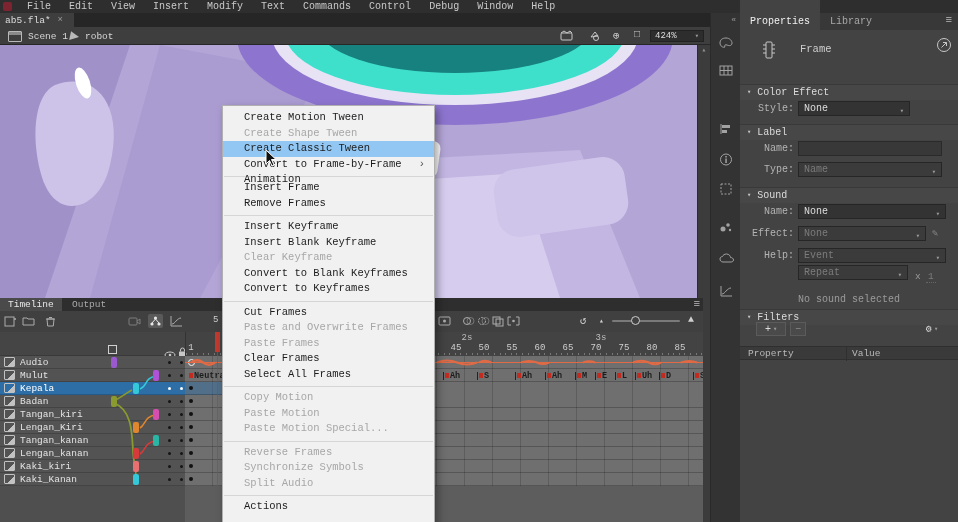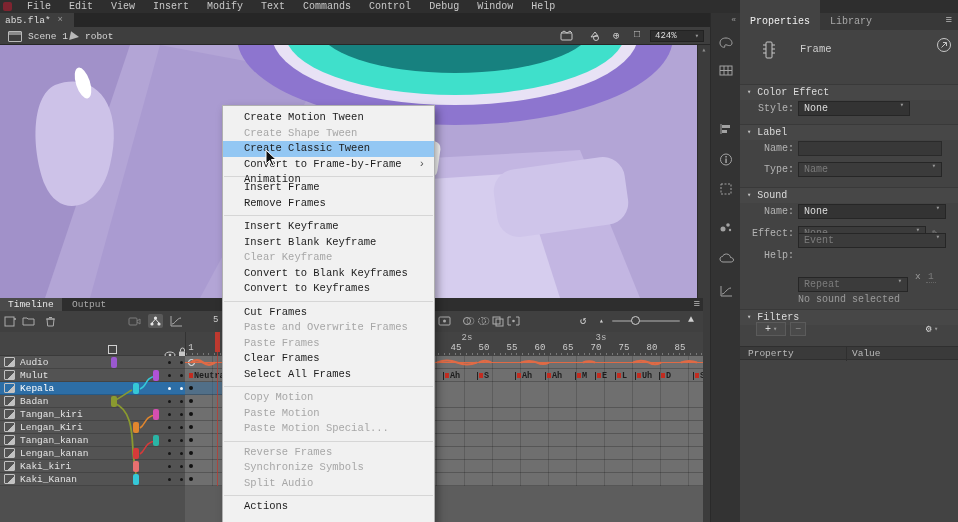--- a/index.html
+++ b/index.html
@@ -41,21 +41,21 @@
   #props{left:740px;top:13px;width:218px;height:509px;background:#434343;}
   #ptabs{position:absolute;left:0;top:0;width:218px;height:17px;background:#383838;display:flex;align-items:center;}
   .ptab{font-size:10px;padding:16px 10px;line-height:17px;color:#a8a8a8;}
   .ptab.active{background:#434343;color:#f0f0f0;}
   #ptabs .burger{position:absolute;right:6px;top:1px;font-size:11px;color:#bbb;}
   .sect-h{position:absolute;left:0;width:218px;height:15px;background:#474747;border-top:1px solid #393939;
           font-size:10px;color:#dcdcdc;line-height:15px;}
   .sect-h .tri{display:inline-block;margin:0 6px 0 7px;font-size:7px;color:#c3c3c3;vertical-align:1px;}
   .flabel{position:absolute;width:54px;text-align:right;font-size:10px;color:#b4b4b4;line-height:15px;}
   .ctrl{position:absolute;height:15px;background:#333;border:1px solid #262626;box-sizing:border-box;
-        font-size:10px;color:#ddd;line-height:13px;padding:0 5px;display:flex;justify-content:space-between;align-items:flex-start;}
+        font-size:10px;color:#ddd;line-height:13px;padding:0 5px;display:flex;justify-content:space-between;align-items:flex-end;}
   .ctrl.dis{color:#7c7c7c;background:#3b3b3b;}
   .ctrl .chev{font-size:7px;}
   .inp{position:absolute;height:15px;background:#383838;border:1px solid #2a2a2a;box-sizing:border-box;}
   .pstatus{position:absolute;width:218px;text-align:center;font-size:10px;color:#9b9b9b;}
   .fbtn{position:absolute;height:14px;background:#4a4a4a;border:1px solid #5b5b5b;box-sizing:border-box;
         display:flex;align-items:center;justify-content:center;gap:2px;font-size:10px;color:#ddd;}
   .thead{position:absolute;left:0;width:218px;height:14px;background:#3a3a3a;border-top:1px solid #2f2f2f;border-bottom:1px solid #2f2f2f;
          font-size:9.5px;color:#b9b9b9;line-height:14px;box-sizing:border-box;}
   .thead .div{position:absolute;left:106px;top:0;width:1px;height:14px;background:#2f2f2f;}
   
@@ -293,25 +293,25 @@
       <span>None</span>
       <span class="chev">▾</span>
     </div>
     <span class="flabel" style="left:0;top:213px;">Effect:</span>
     <div class="ctrl dis" style="left:58px;top:213px;width:128px;">
       <span>None</span>
       <span class="chev">▾</span>
     </div>
     <span class="abs" style="left:192px;top:214px;font-size:10px;color:#8a8a8a;">✎</span>
     <span class="flabel" style="left:0;top:235px;">Help:</span>
-    <div class="ctrl dis" style="left:58px;top:220px;width:148px;">
+    <div class="ctrl dis" style="left:58px;top:235px;width:148px;">
       <span>Event</span>
       <span class="chev">▾</span>
     </div>
-    <div class="ctrl dis" style="left:58px;top:264px;width:110px;">
+    <div class="ctrl dis" style="left:58px;top:252px;width:110px;">
       <span>Repeat</span>
       <span class="chev">▾</span>
     </div>
     <span class="abs" style="left:175px;top:258px;font-size:9.5px;color:#9a9a9a;">x</span>
     <span class="abs" style="left:186px;top:258px;font-size:9.5px;color:#7c7c7c;border-bottom:1px dotted #666;padding:0 2px;">1</span>
     <span class="pstatus" style="top:281px;">No sound selected</span>
 
     <div class="sect-h" style="top:296px;">
       <span class="tri">▾</span><span>Filters</span>
     </div>

